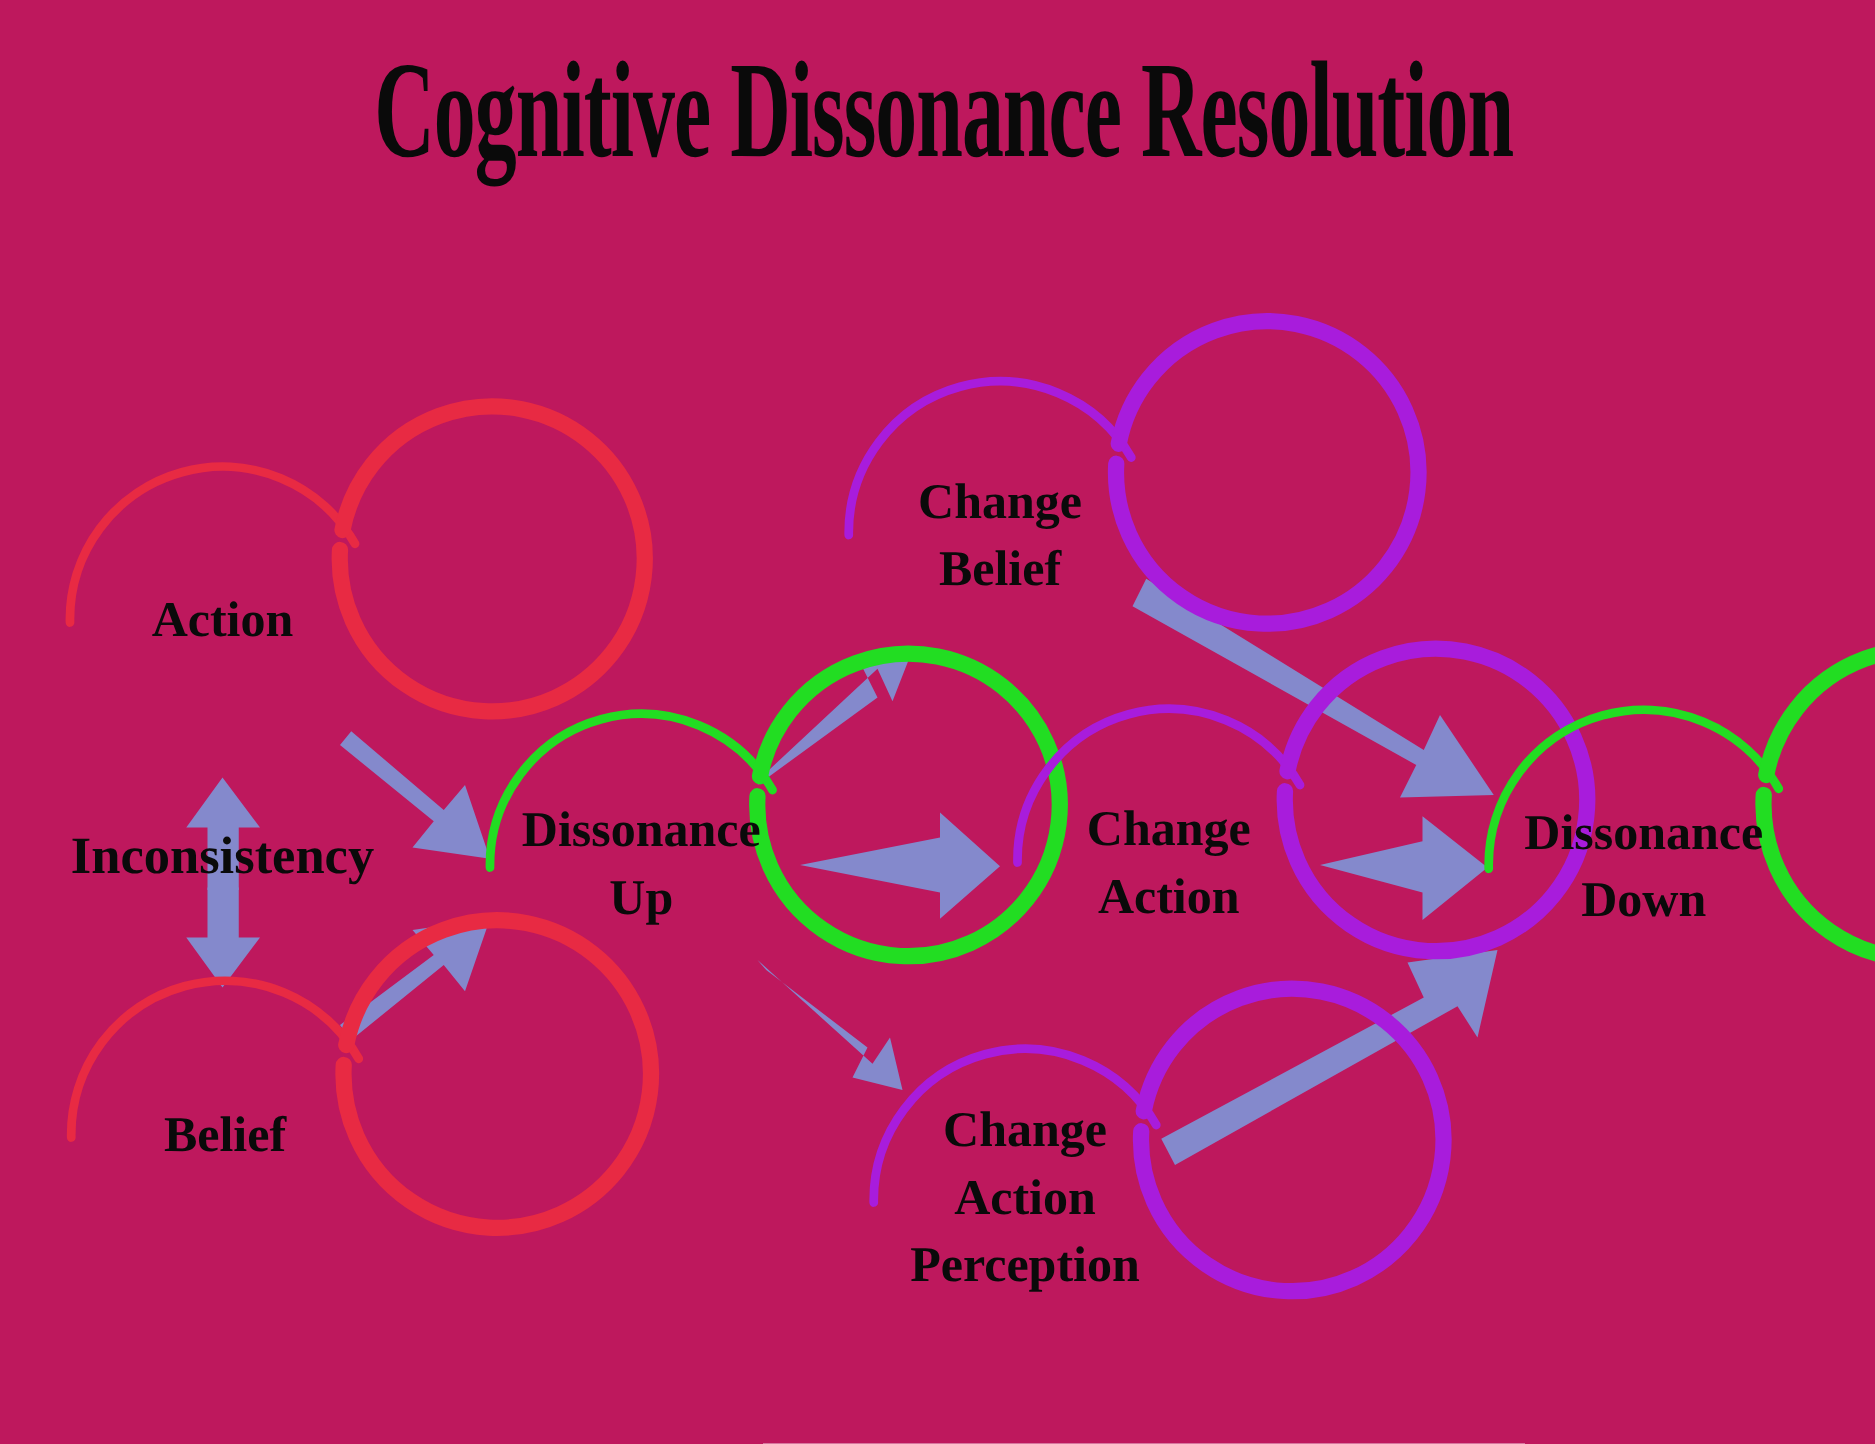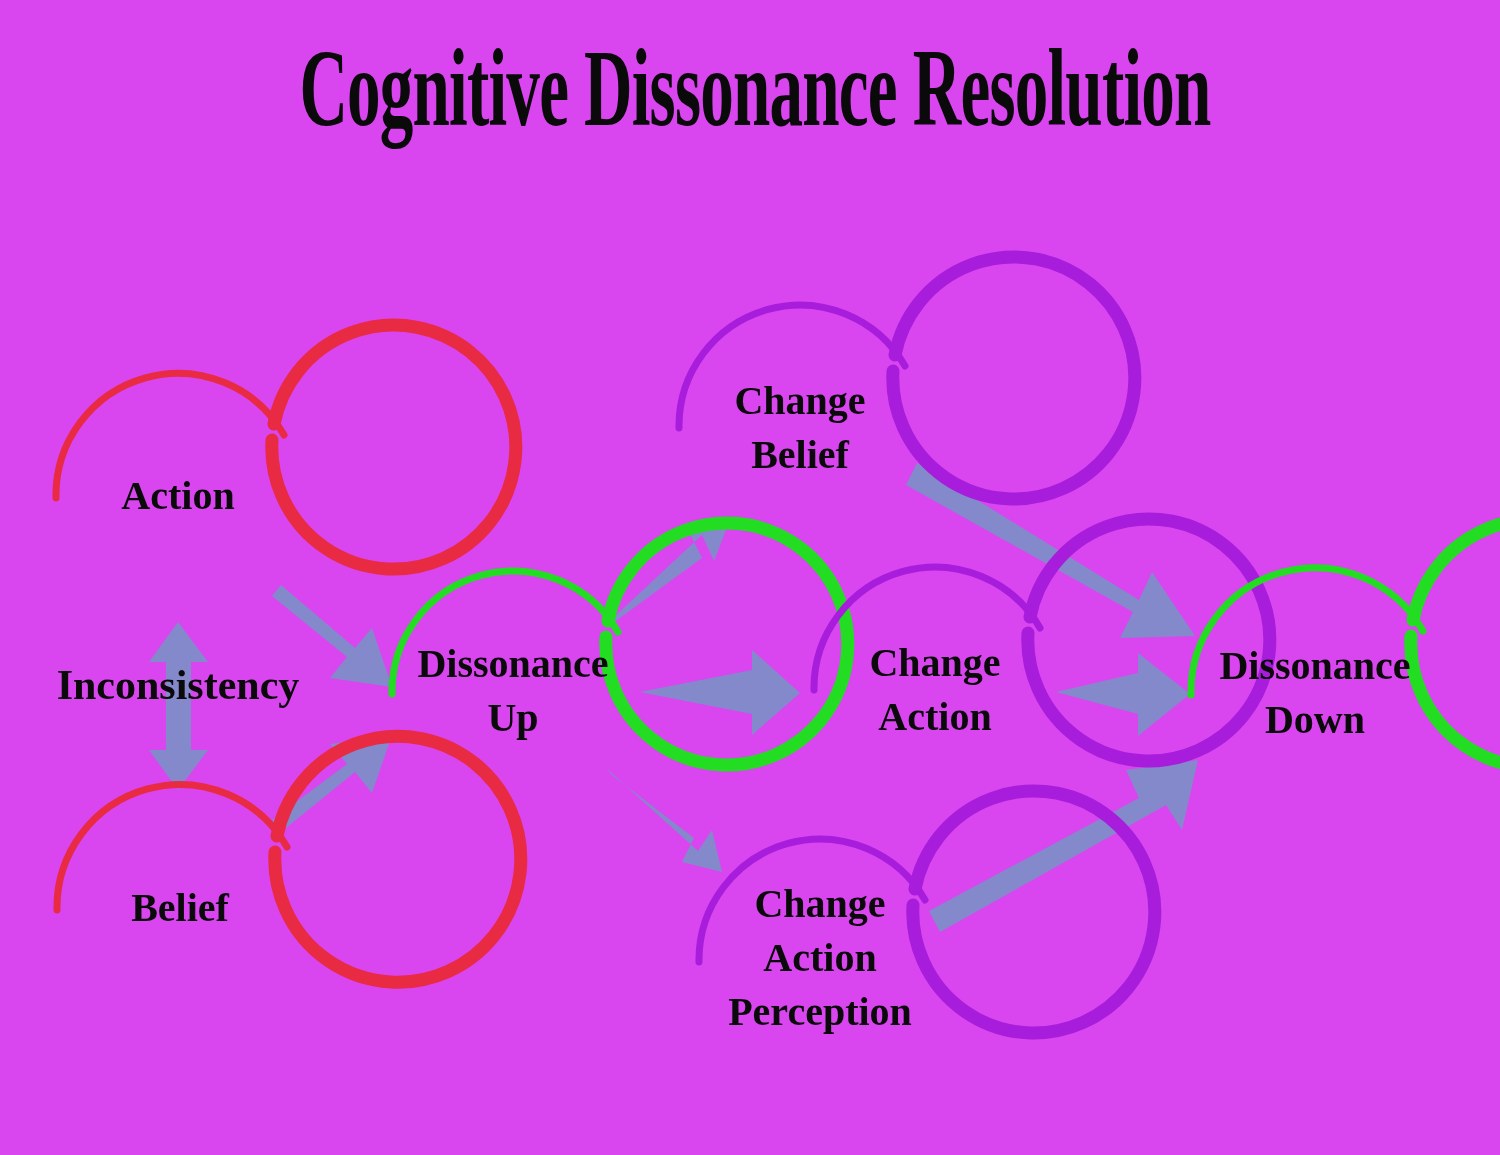--- a/index.html
+++ b/index.html
@@ -10,21 +10,21 @@
   body {
     width: 1500px;
     height: 1155px;
     overflow: hidden;
     font-family: "Liberation Serif", "DejaVu Serif", serif;
   }
   #canvas {
     position: relative;
     width: 1500px;
     height: 1155px;
-    background: #d946ef;
+    background: #be185d;
   }
   #diagram-svg {
     position: absolute;
     top: 0;
     left: 0;
     width: 1500px;
     height: 1155px;
   }
   .title-text {
     font-family: "Liberation Serif", "DejaVu Serif", serif;

